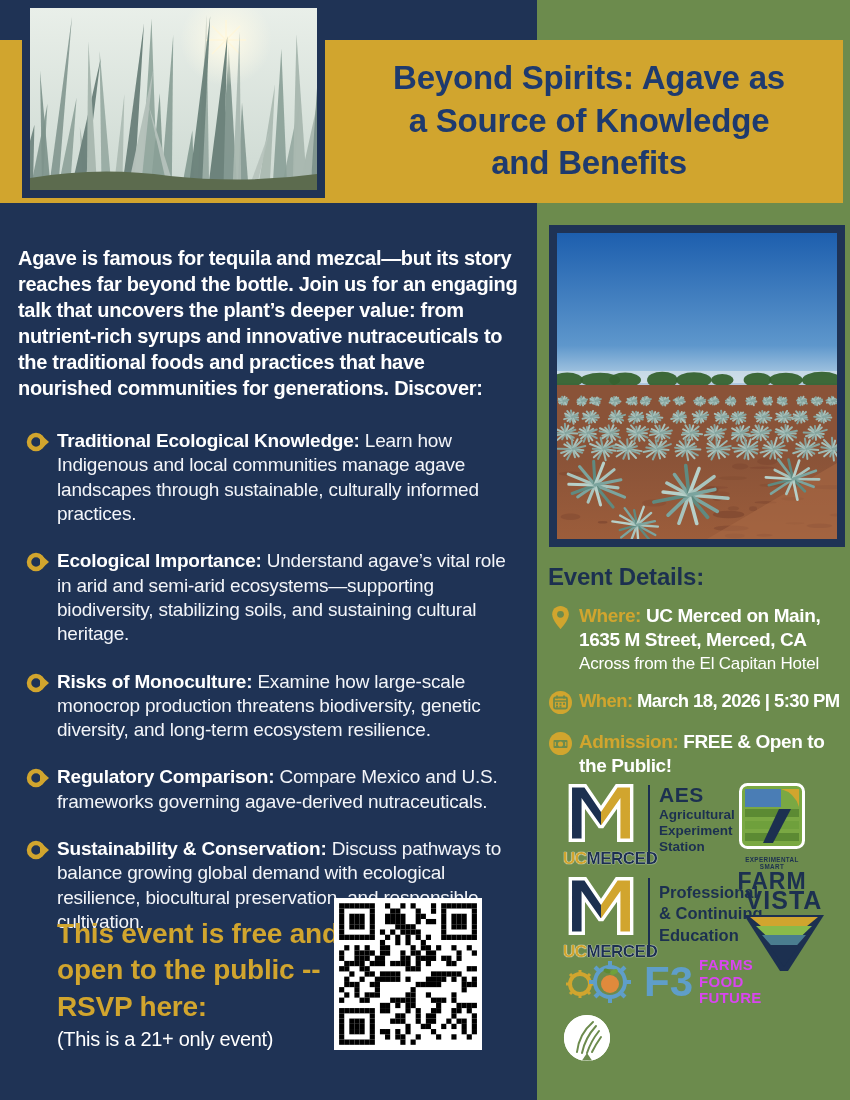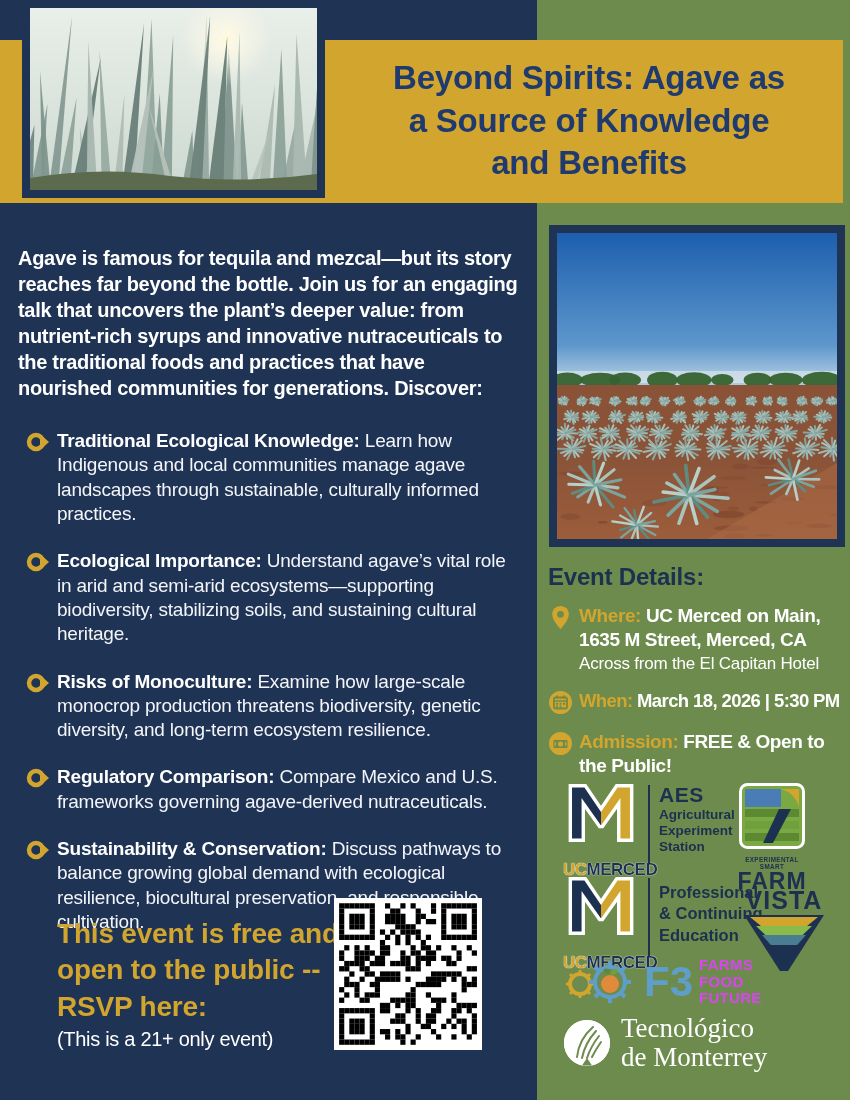--- a/index.html
+++ b/index.html
@@ -41,21 +41,21 @@
   .detail .dicon{flex:0 0 25px;width:25px;height:25px;margin-right:6px;margin-top:1px;}
   .detail .dtext{width:272px;color:#ffffff;font-weight:700;font-size:19px;line-height:1.26;letter-spacing:-0.4px;}
   .detail .dlabel{color:#d1a52e;font-weight:800;}
   .detail .dnote{font-weight:400;font-size:17px;letter-spacing:-0.2px;margin-top:1px;}
   .detail.when .dtext{white-space:nowrap;letter-spacing:-0.6px;font-size:18.5px;}
   
   .navyink{color:#1c3050;}
   #logo-aes{left:563px;top:783px;display:flex;align-items:flex-start;}
   #logo-pce{left:563px;top:876px;display:flex;align-items:flex-start;}
   .ucm{width:76px;text-align:center;}
-  .ucm .wordmark{font-size:17px;font-weight:800;letter-spacing:-0.5px;margin-top:13px;
+  .ucm .wordmark{font-size:17px;font-weight:800;letter-spacing:-0.5px;margin-top:2px;
      text-shadow:0 0 1px #fff,0 0 1px #fff;}
   .ucm .wm-uc{color:#d1a52e;}
   .ucm .wm-merced{color:#1c3050;}
   .vsep{width:2px;height:78px;background:#1c3050;margin:2px 9px 0 9px;}
   .aes-abbr{font-size:21px;font-weight:800;letter-spacing:0.5px;}
   .aes-lines{font-size:13.5px;font-weight:700;line-height:1.2;}
   .pce-lines{font-size:16.5px;font-weight:700;line-height:1.3;margin-top:6px;}
   #logo-farm{left:737px;top:783px;width:70px;text-align:center;}
   #logo-farm .farm-top{font-size:6.3px;font-weight:800;letter-spacing:0.4px;margin-top:3px;}
   #logo-farm .farm-name{font-size:23px;font-weight:800;letter-spacing:1px;line-height:1;}
@@ -1632,19 +1632,15 @@
       <path d="M24,1 A23,23 0 1 1 23.9,1 Z M20,47 L28,47 L24,40 Z" fill="#ffffff" fill-rule="evenodd"></path>
       <circle cx="24" cy="24" r="23" fill="#ffffff"></circle>
       <polygon points="19,46.5 29,46.5 24,39" fill="#6c8b4d"></polygon>
       <g fill="none" stroke="#6c8b4d" stroke-width="2" stroke-linecap="round">
         <path d="M14,38 Q16,20 30,8"></path>
         <path d="M19,39 Q22,24 33,12"></path>
         <path d="M24,39 Q28,27 36,17"></path>
         <path d="M29,38 Q33,30 38,23"></path>
       </g>
     </svg>
-    <div class="tec-text">
-      <div>Tecnológico</div>
-      <div>de Monterrey</div>
-    </div>
   </div>
 
 </div>
 
 </body></html>

